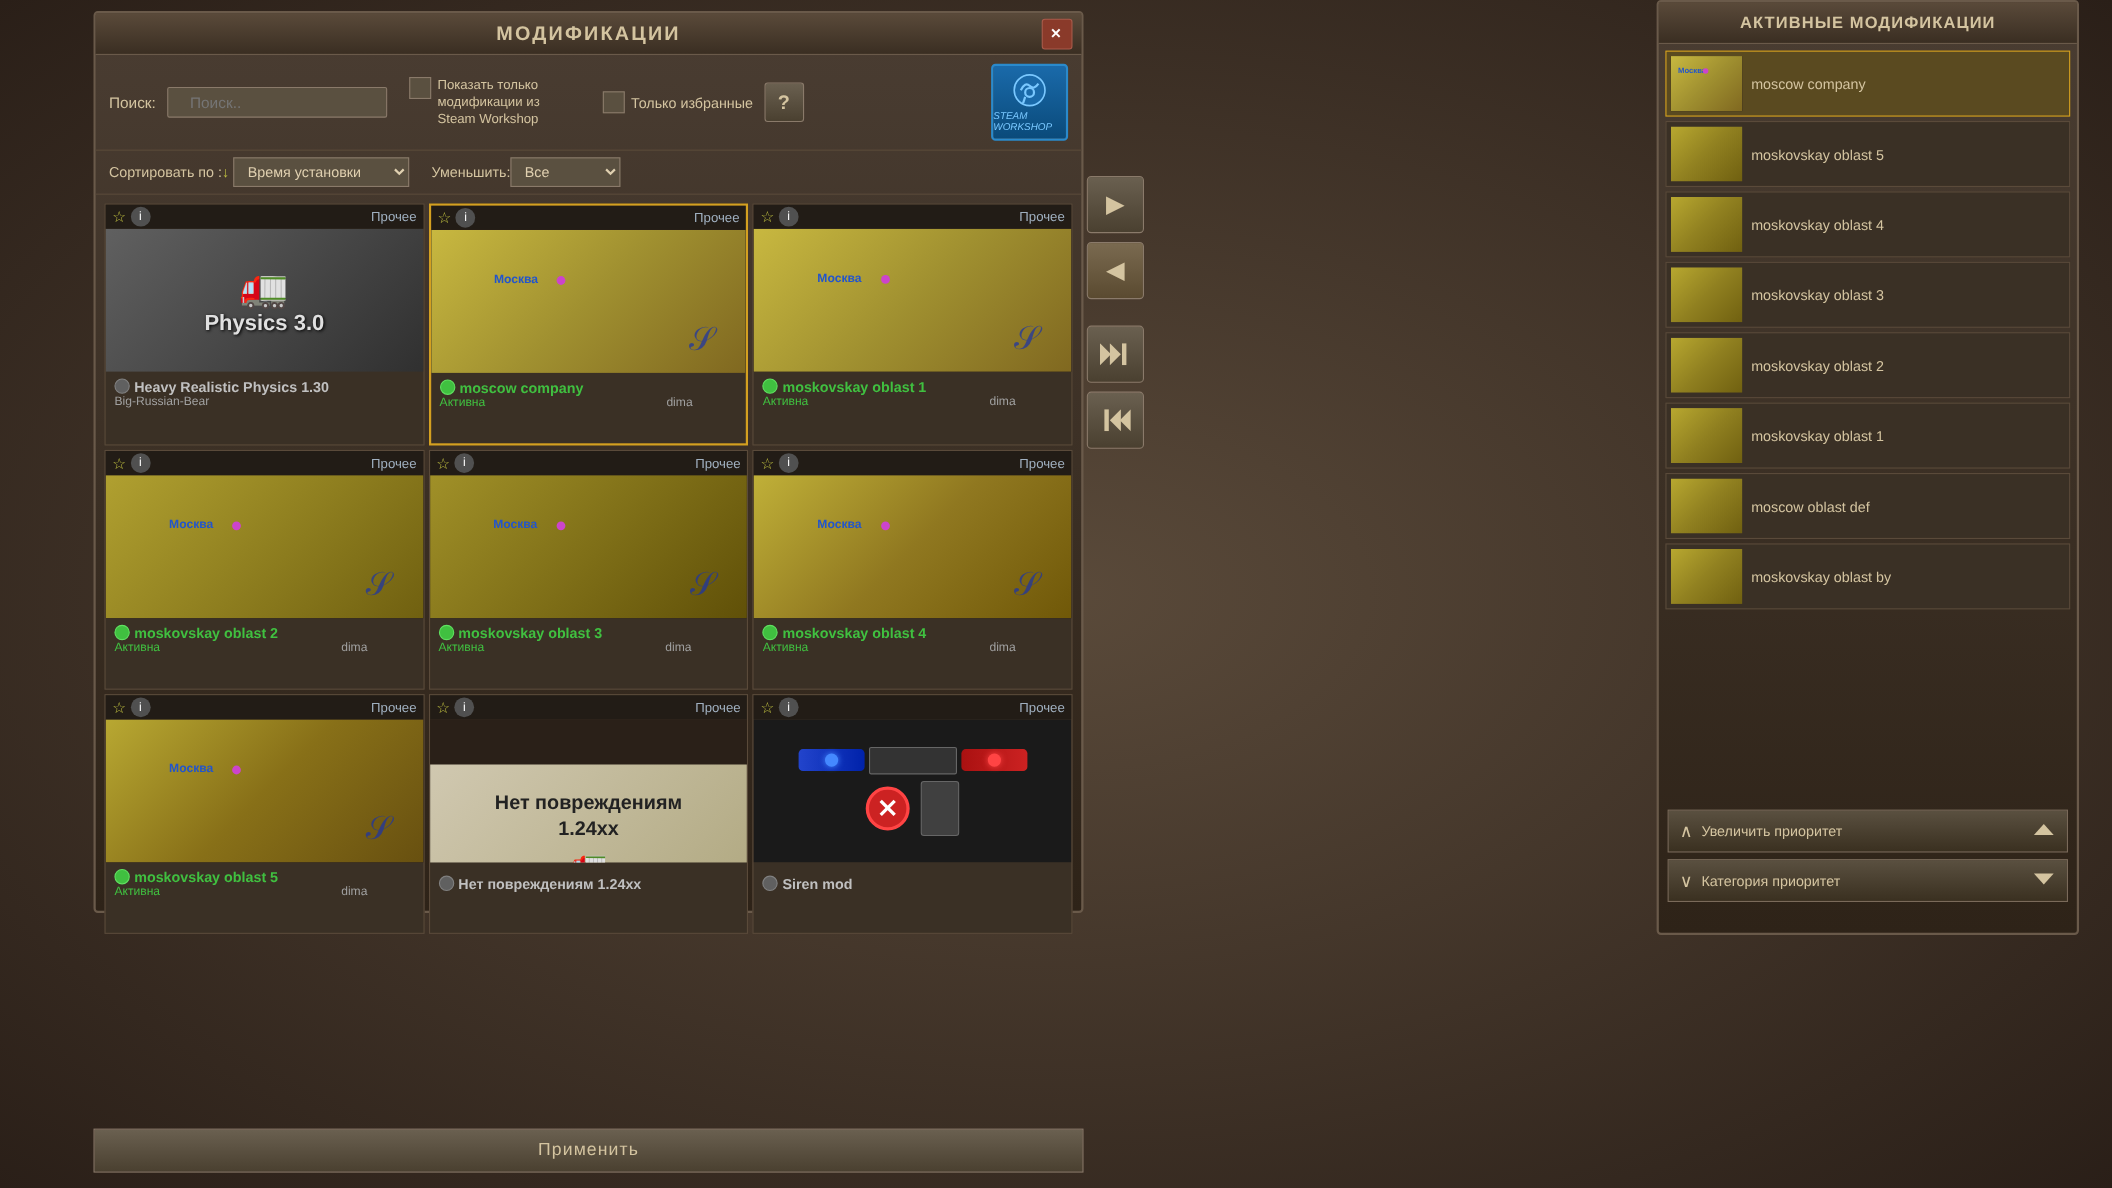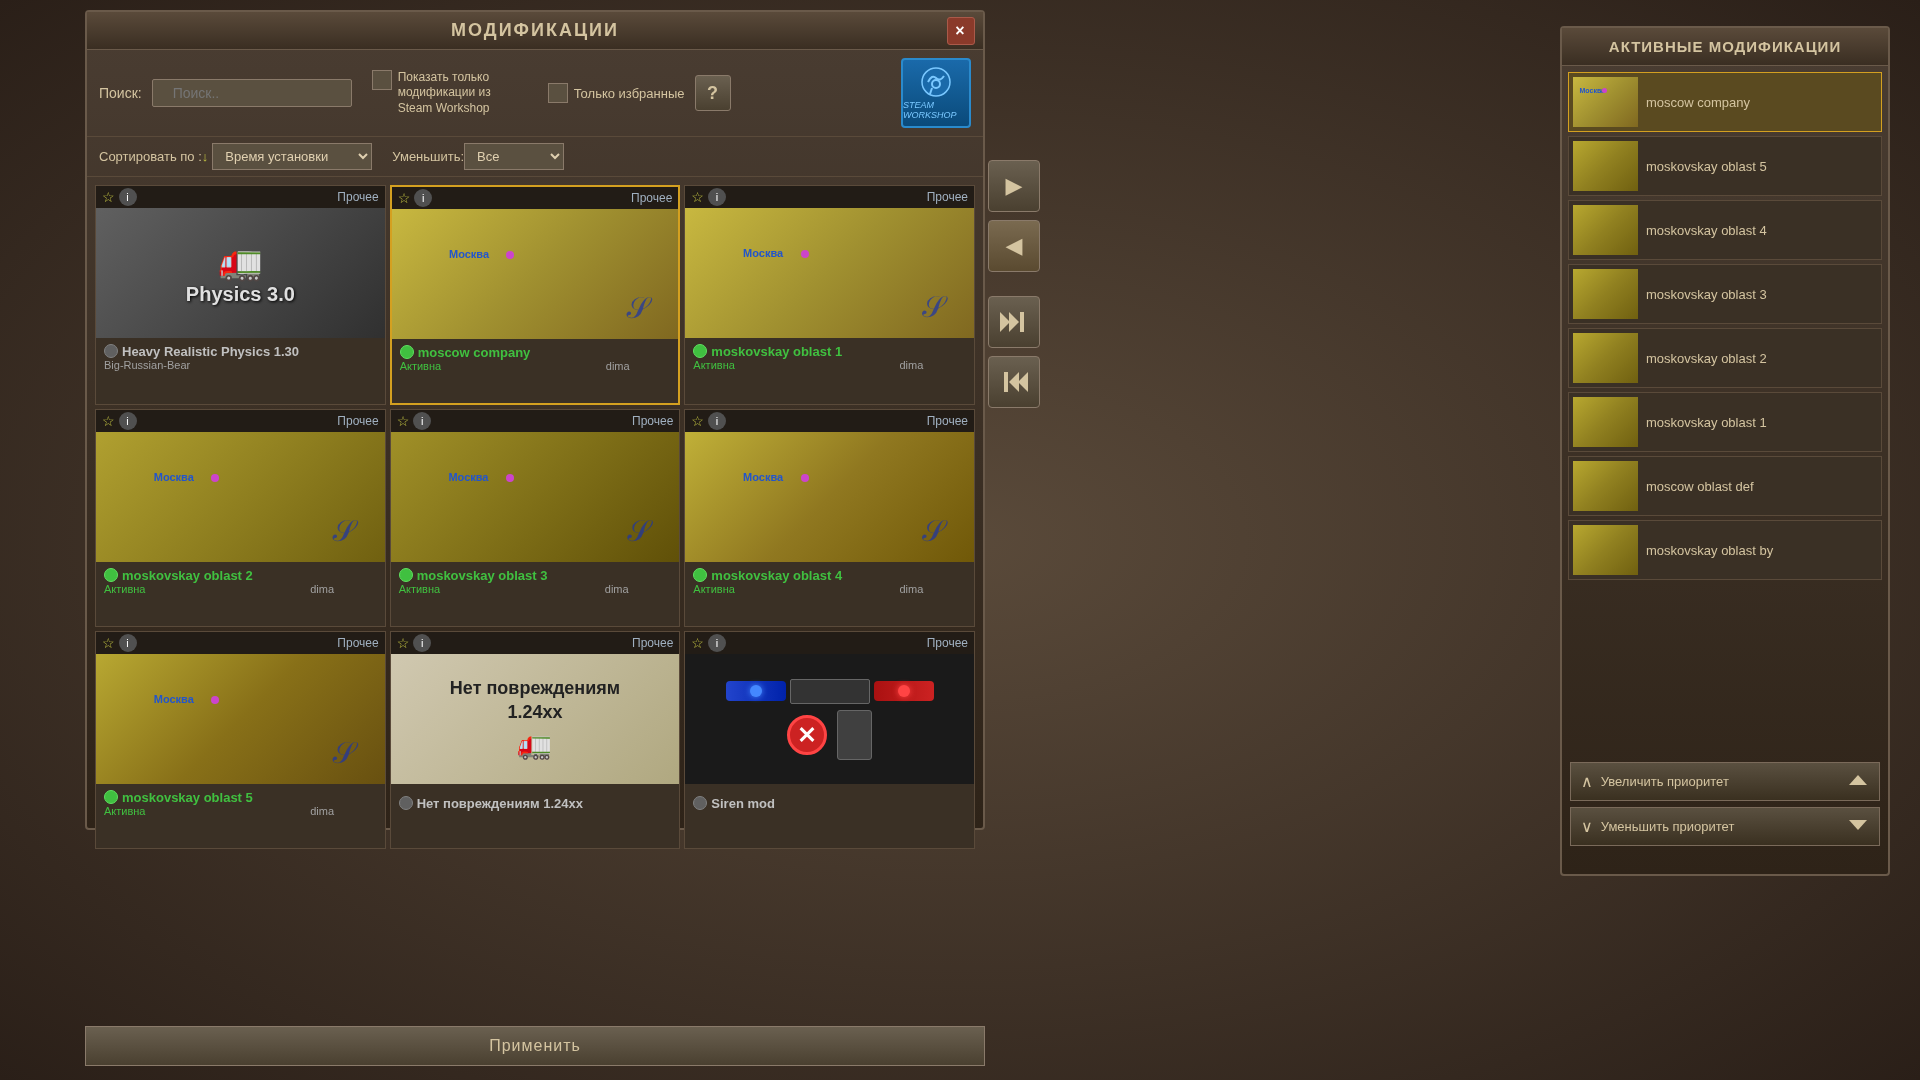--- a/index.html
+++ b/index.html
@@ -264,22 +264,22 @@
       color: #d4c4a0;
       font-size: 16px;
       letter-spacing: 1px;
       cursor: pointer;
     }
 
     
     .right-panel {
       position: absolute;
       right: 30px;
-      top: 26px;
-      width: 330px;
+      top: 0;
+      width: 384px;
       height: 850px;
       background: linear-gradient(180deg, #4a3d32 0%, #2e2318 100%);
       border: 2px solid #6a5a4a;
       border-radius: 4px;
     }
 
     .right-panel-title {
       background: linear-gradient(180deg, #5a4a3a 0%, #3a2e22 100%);
       text-align: center;
       padding: 10px;
@@ -712,21 +712,21 @@
 
     <div class="mod-card">
       <div class="mod-card-top-bar">
         <div class="footer-left">
           <span class="star-icon">☆</span>
           <div class="info-icon">i</div>
         </div>
         <span class="mehr-btn">Прочее</span>
       </div>
       <div class="mod-card-img">
-        <div class="no-damage-thumb" style="width:100%;height:100%; background:linear-gradient(135deg,#d0c8b0,#b0a880);">
+        <div class="no-damage-thumb" style="width:100%;height:100%; background:linear-gradient(135deg,#d0c8b0,#b0a880);margin-top:41px;">
           <div style="font-size:18px; font-weight:bold; color:#222; text-align:center; line-height:1.3;">Нет повреждениям<br>1.24хх</div>
           <div style="font-size:28px; margin-top:4px;">🚛</div>
         </div>
       </div>
       <div class="mod-card-footer">
         <div>
           <div style="display:flex;align-items:center;">
             <span class="status-dot gray"></span>
             <span class="mod-name inactive">Нет повреждениям 1.24хх</span>
           </div>
@@ -871,21 +871,21 @@
       <span style="font-size:16px;">∧</span>
       <span>Увеличить приоритет</span>
       <span style="margin-left:auto;">
         <svg width="22" height="22" viewBox="0 0 22 22">
           <polygon points="2,16 11,6 20,16" fill="#d4c4a0"></polygon>
         </svg>
       </span>
     </div>
     <div class="priority-btn">
       <span style="font-size:16px;">∨</span>
-      <span>Уменьшить приоритет</span>
+      <span>Категория приоритет</span>
       <span style="margin-left:auto;">
         <svg width="22" height="22" viewBox="0 0 22 22">
           <polygon points="2,6 11,16 20,6" fill="#d4c4a0"></polygon>
         </svg>
       </span>
     </div>
   </div>
 </div>
 
 </body></html>

